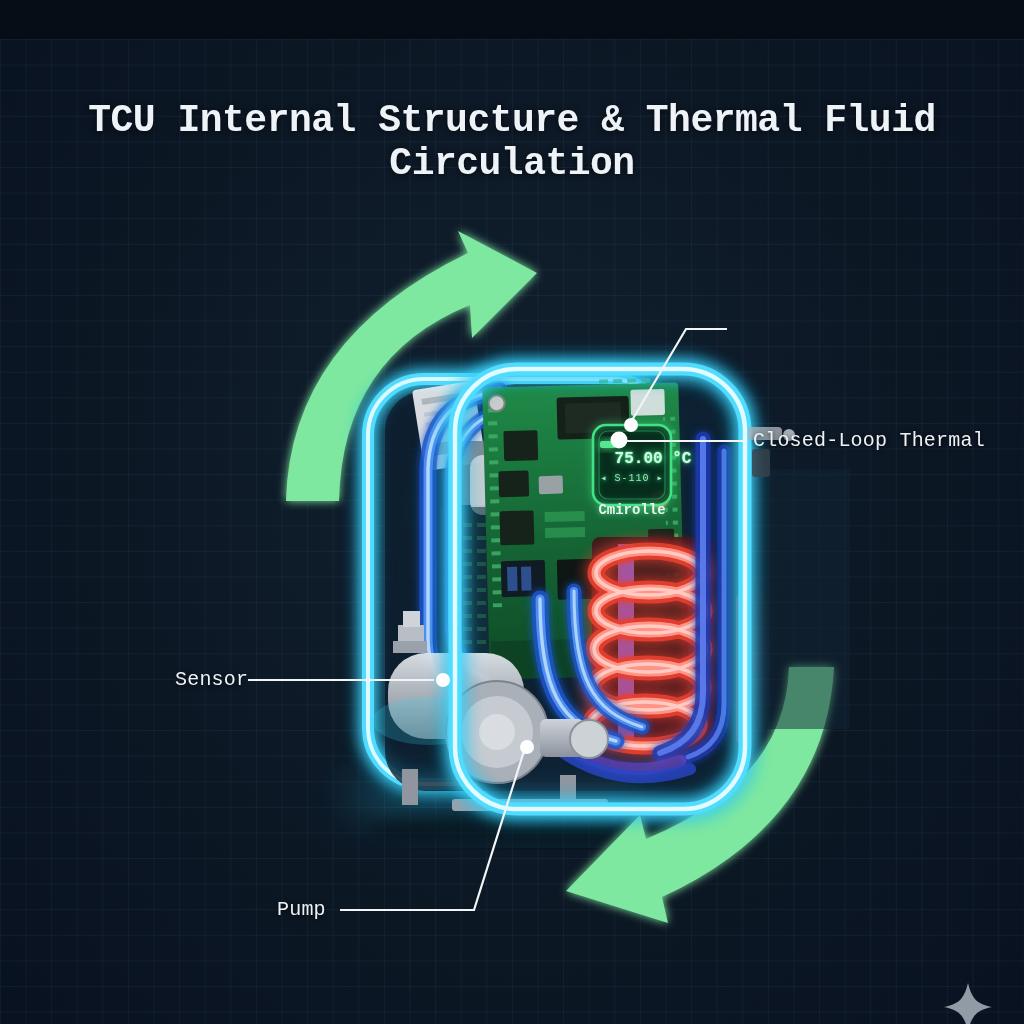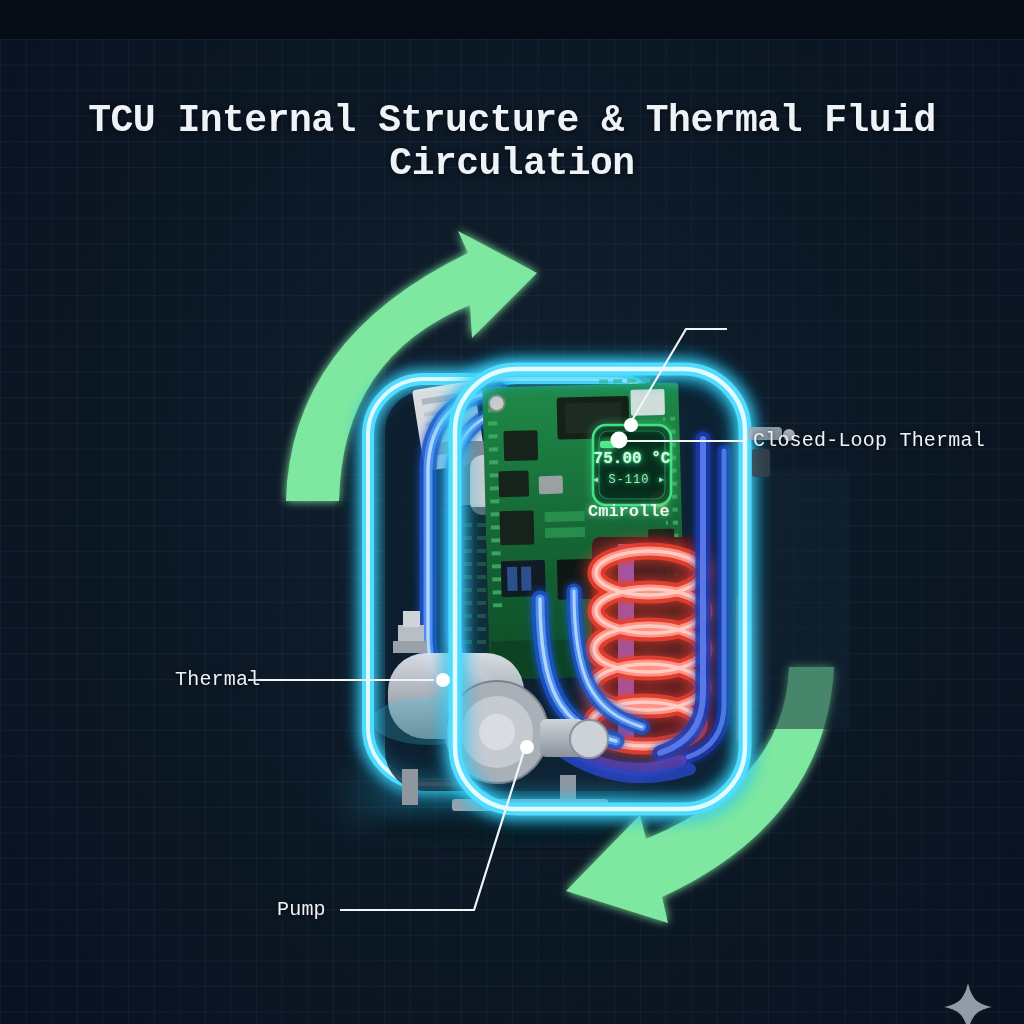--- a/index.html
+++ b/index.html
@@ -24,29 +24,30 @@
   }
   #lbl-temp-sensor{left:735px;top:278px;}
   #lbl-closed-loop{left:753px;top:390px;}
   #lbl-heater{left:175px;top:629px;}
   #lbl-pump{left:277px;top:859px;text-align:center;}
   svg{position:absolute;left:0;top:0;}
   .disp-temp{
     position:absolute;left:592px;top:411px;width:80px;text-align:center;
     color:#c9ffde;font-size:16px;font-weight:bold;
     text-shadow:0 0 9px #3dff8f,0 0 2px #aaffcf;
+    padding-left:21px;
   }
   .disp-range{
-    position:absolute;left:592px;top:433px;width:80px;
-    color:#9fe8bb;font-size:12px;letter-spacing:1px;
+    position:absolute;left:592px;top:433px;width:80px;text-align:center;
+    color:#9fe8bb;font-size:10px;letter-spacing:1px;
     text-shadow:0 0 5px #3dff8f;
   }
   .disp-ctrl{
-    position:absolute;left:588px;top:463px;width:88px;
-    color:#e9f5ed;font-size:17px;font-weight:bold;
+    position:absolute;left:588px;top:463px;width:88px;text-align:center;
+    color:#e9f5ed;font-size:14px;font-weight:bold;
     text-shadow:0 0 6px rgba(120,255,180,0.8);
   }
 </style>
 </head>
 <body>
 
 <div id="stage">
 
   <svg width="1024" height="1024" viewBox="0 0 1024 1024">
     <defs>
@@ -277,19 +278,19 @@
         <circle cx="527" cy="708" r="7"></circle>
       </g>
     </g>
 
     <path d="M 968 944 C 972 960 977 965 992 968 C 977 971 972 976 968 992 C 964 976 959 971 944 968 C 959 965 964 960 968 944 Z" fill="#9aa3ad" opacity="0.95"></path>
   </svg>
 
   <div class="ttl">TCU Internal Structure &amp; Thermal Fluid Circulation</div>
 
   <div class="lbl" id="lbl-closed-loop">Closed-Loop Thermal</div>
-  <div class="lbl" id="lbl-heater">Thermal</div>
+  <div class="lbl" id="lbl-heater">Sensor</div>
   <div class="lbl" id="lbl-pump">Pump</div>
 
   <div class="disp-temp">75.00 °C</div>
   <div class="disp-range">◂ S-110 ▸</div>
   <div class="disp-ctrl">Cmirolle</div>
 </div>
 
 </body></html>

